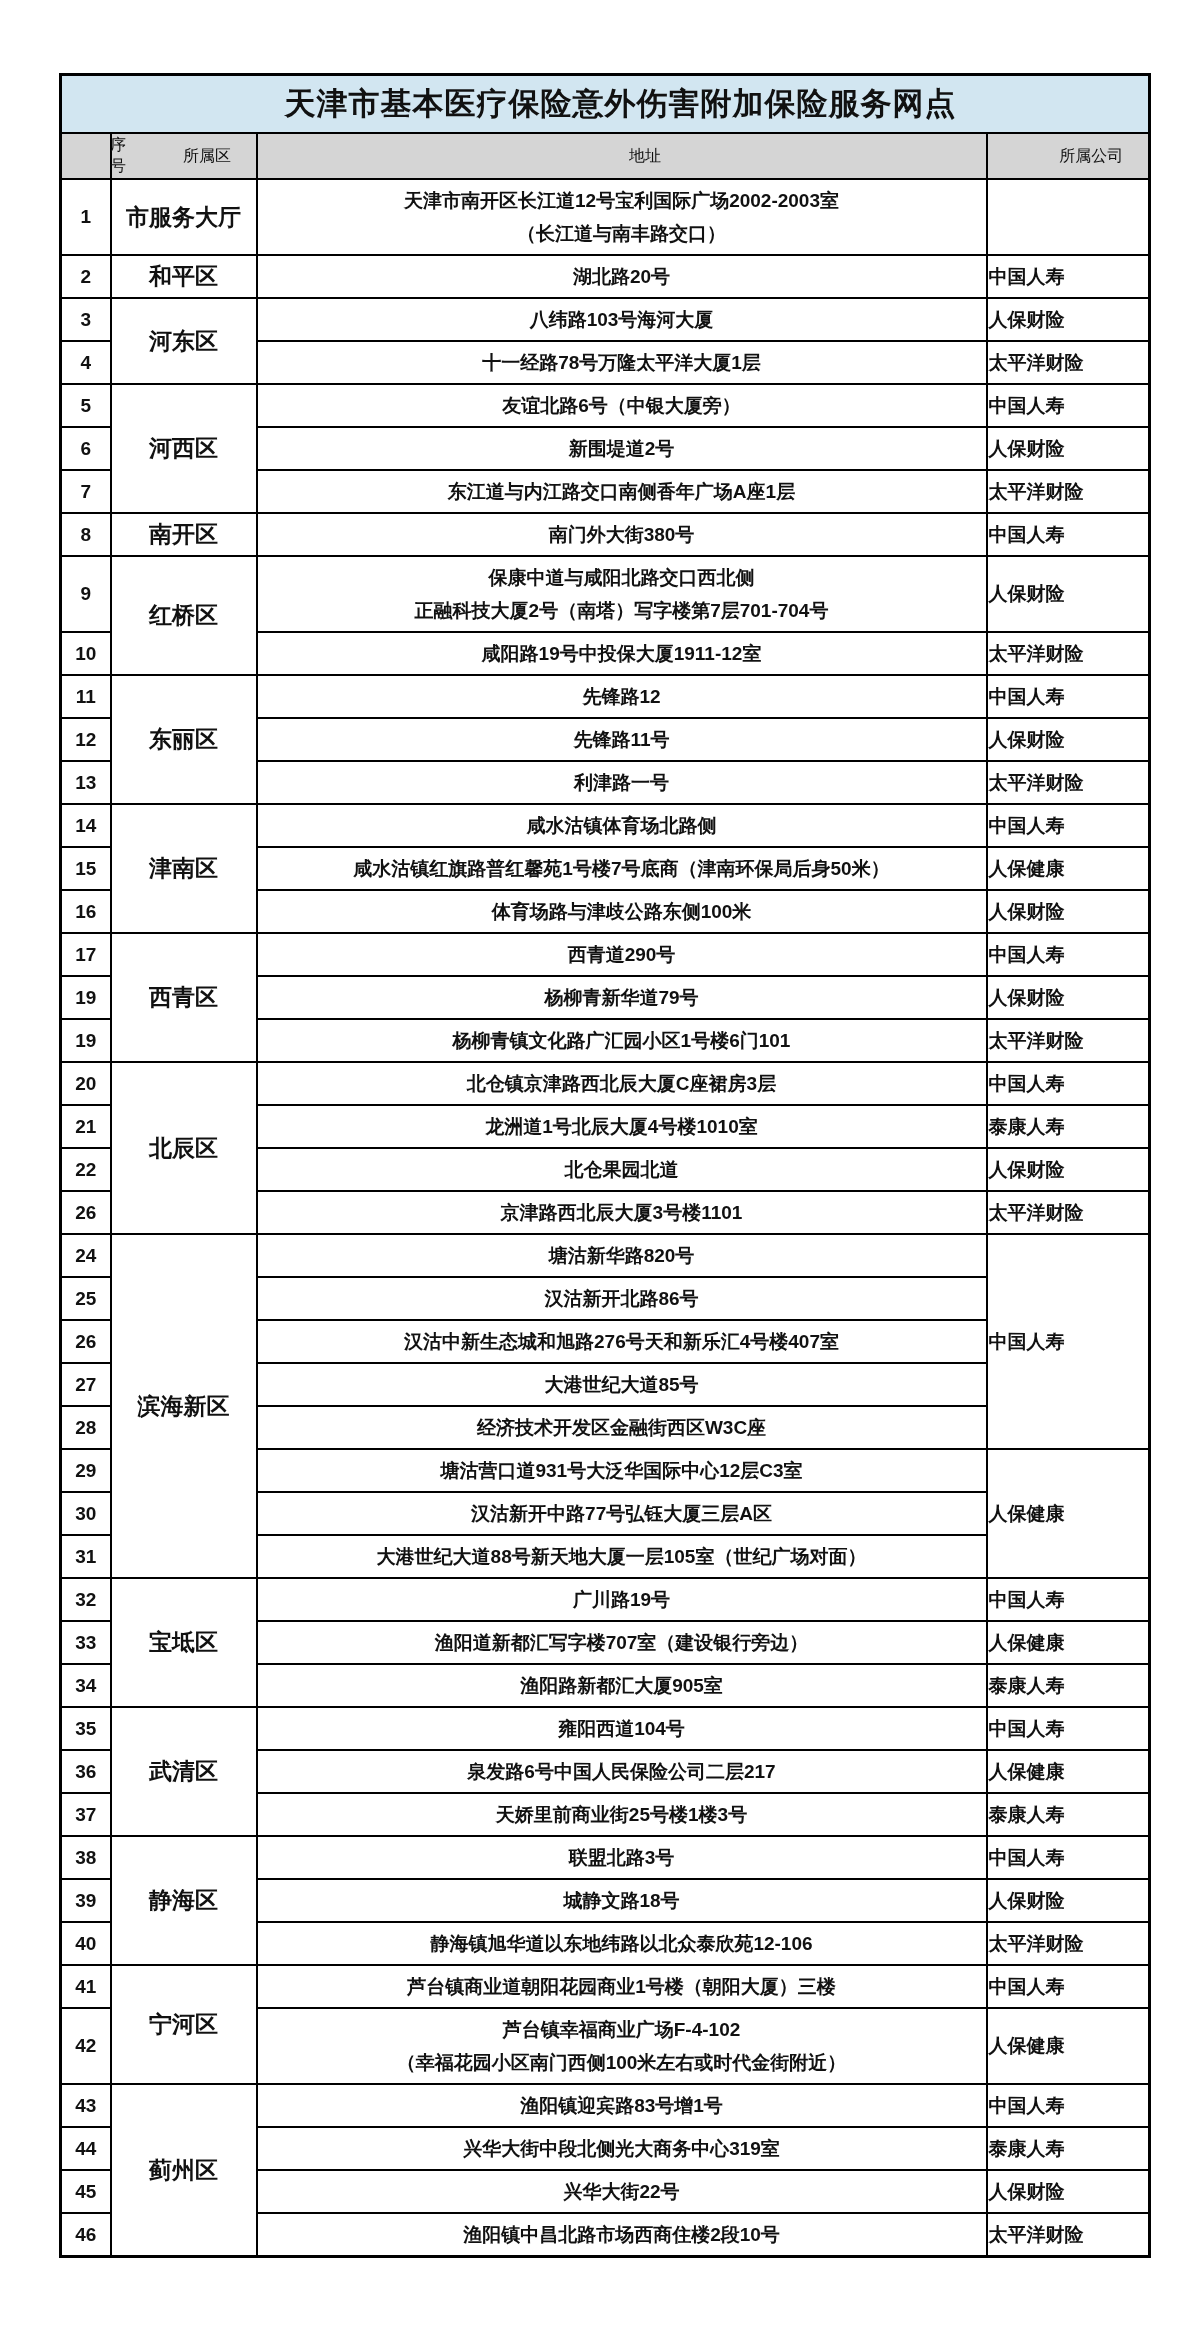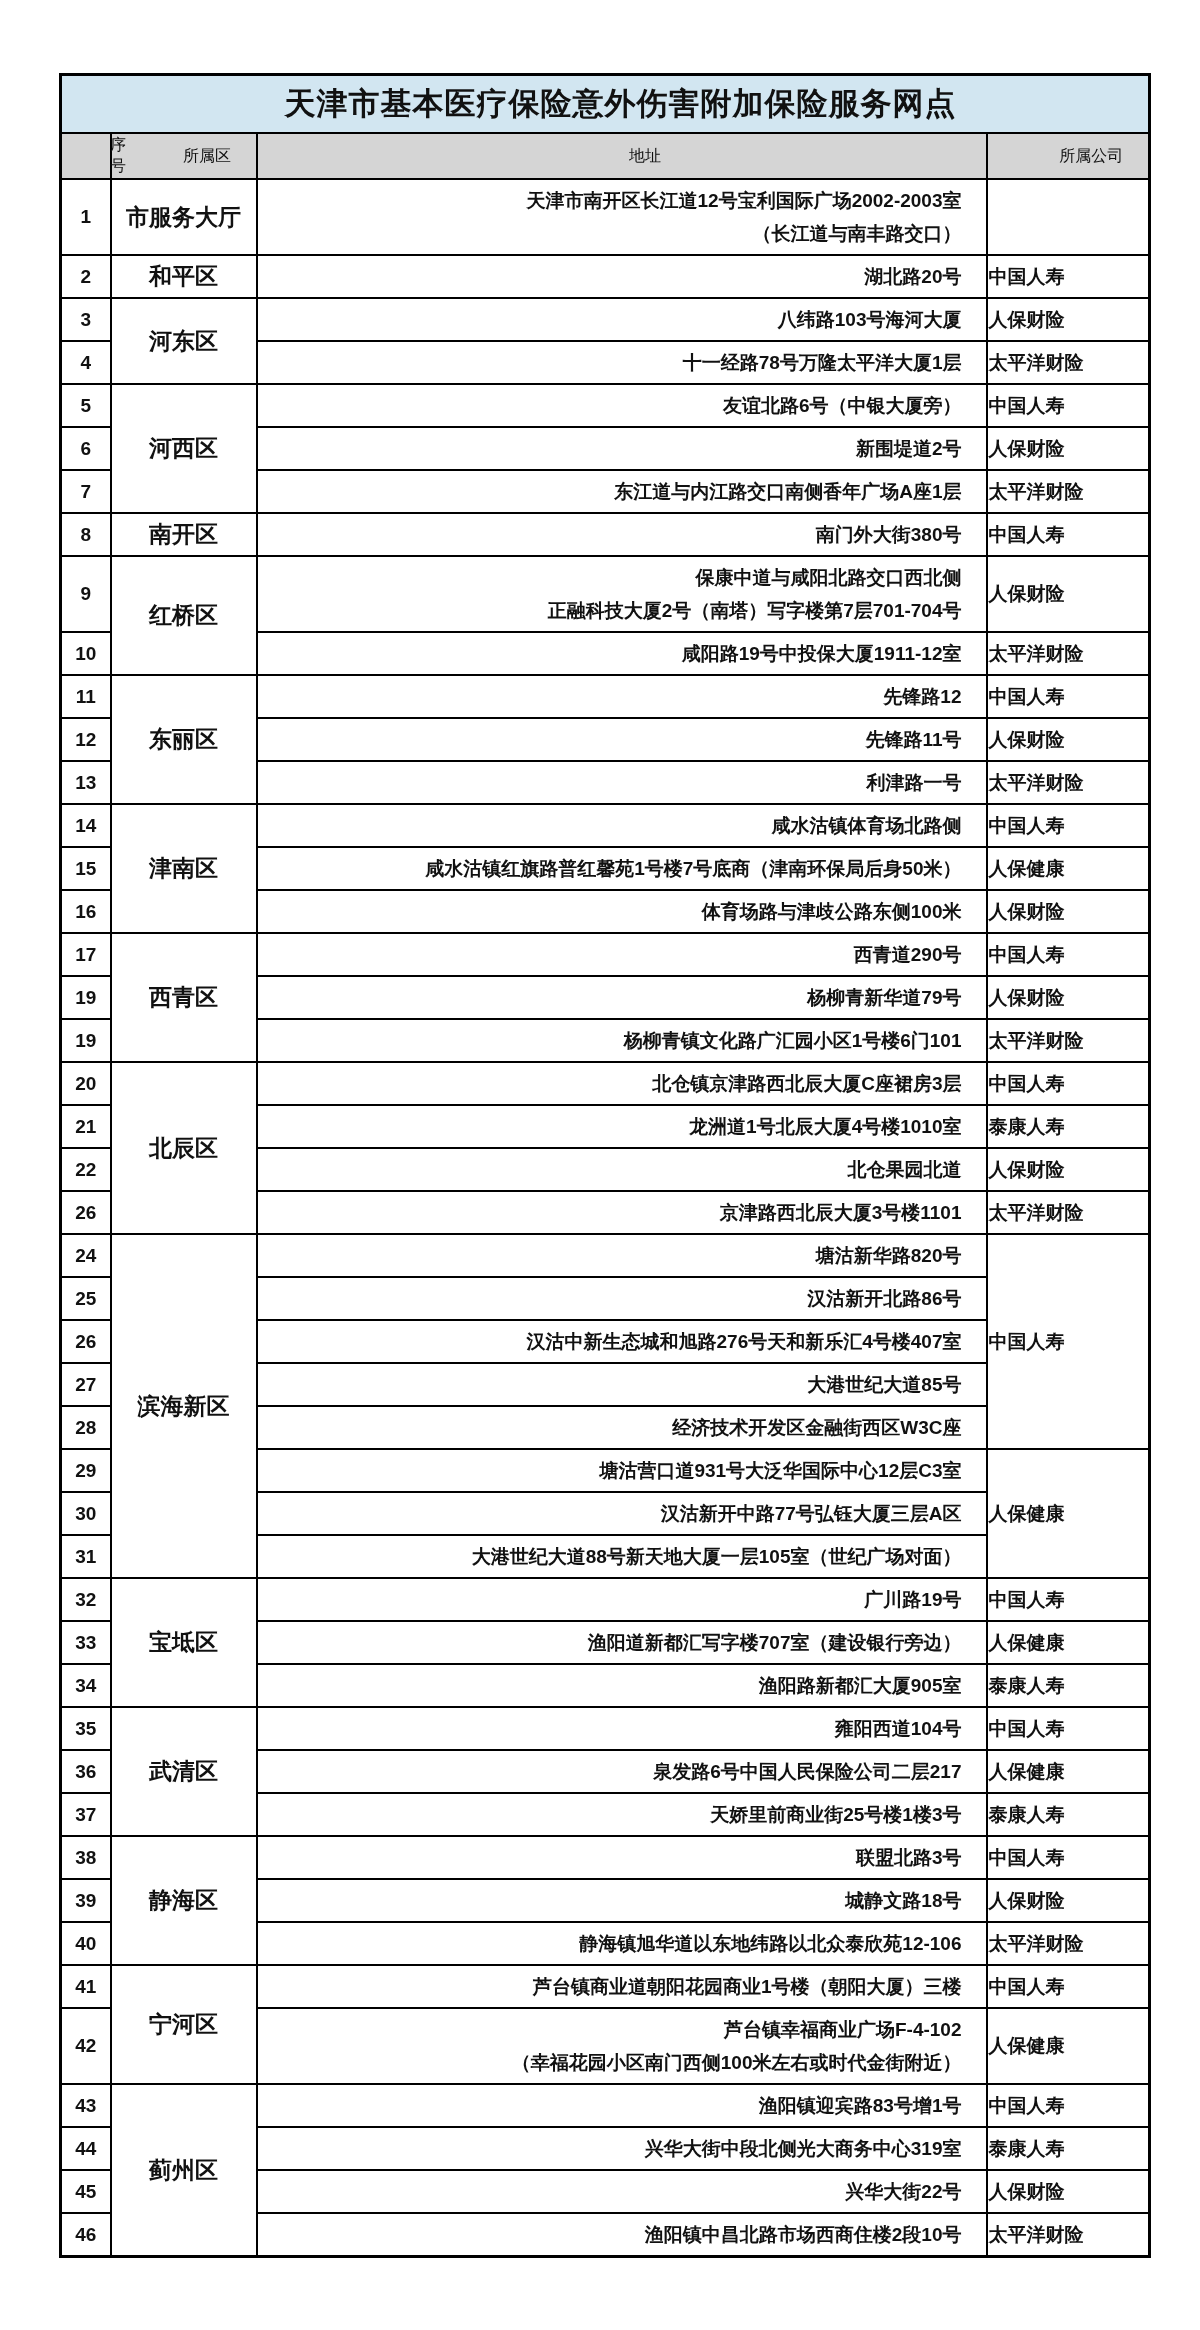--- a/index.html
+++ b/index.html
@@ -56,21 +56,21 @@
     font-weight: bold;
     vertical-align: middle;
   }
   td.col-district {
     text-align: center;
     font-size: 23px;
     font-weight: bold;
     vertical-align: middle;
   }
   td.col-address {
-    text-align: right;
+    text-align: center;
     font-size: 19px;
     font-weight: bold;
     padding: 4px 24px;
     line-height: 33px;
     vertical-align: middle;
   }
   td.col-company {
     text-align: left;
     font-size: 19px;
     font-weight: bold;

